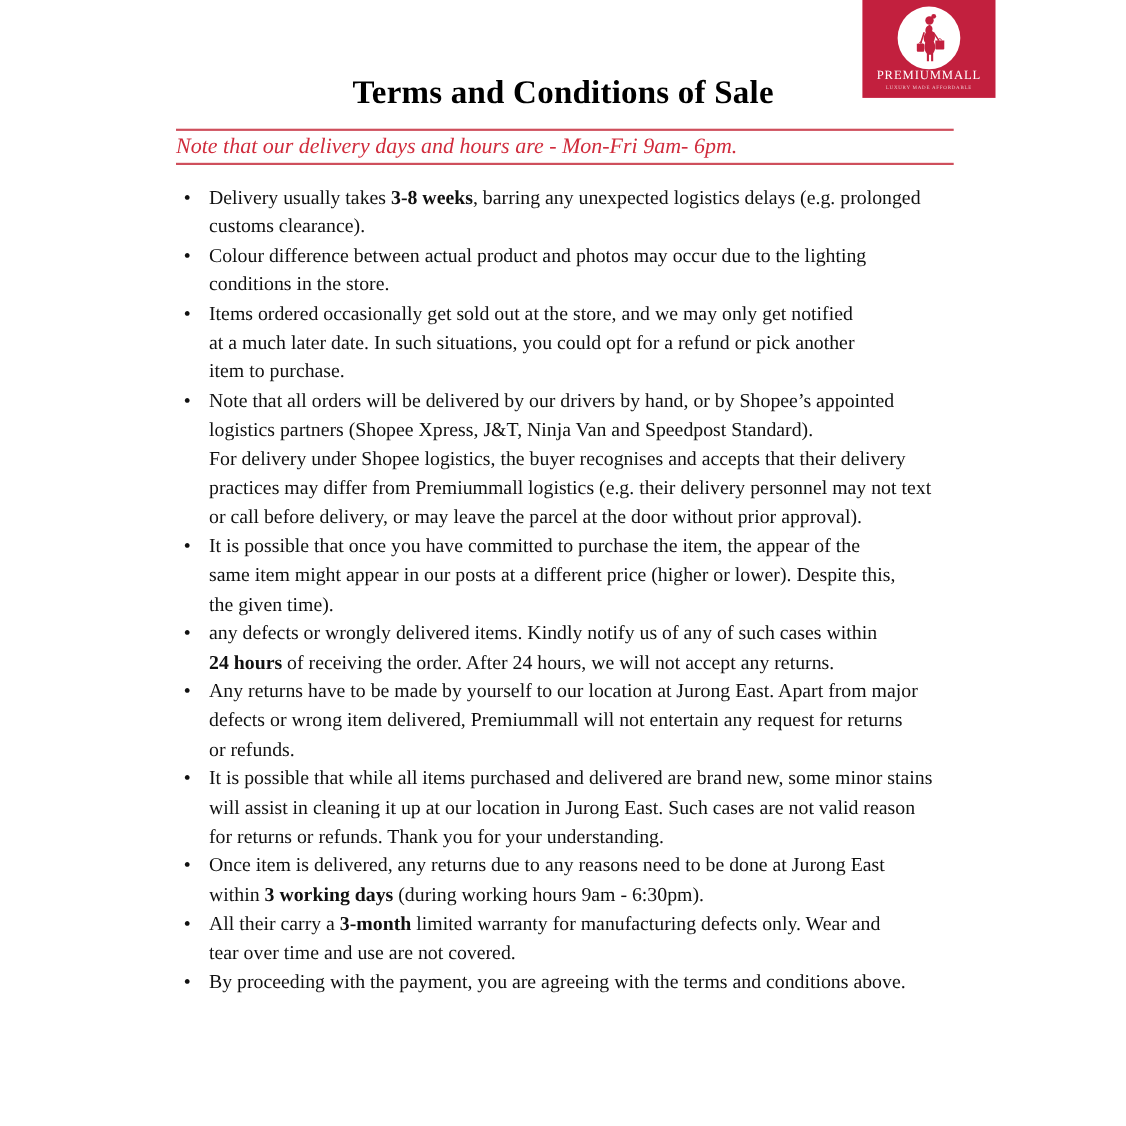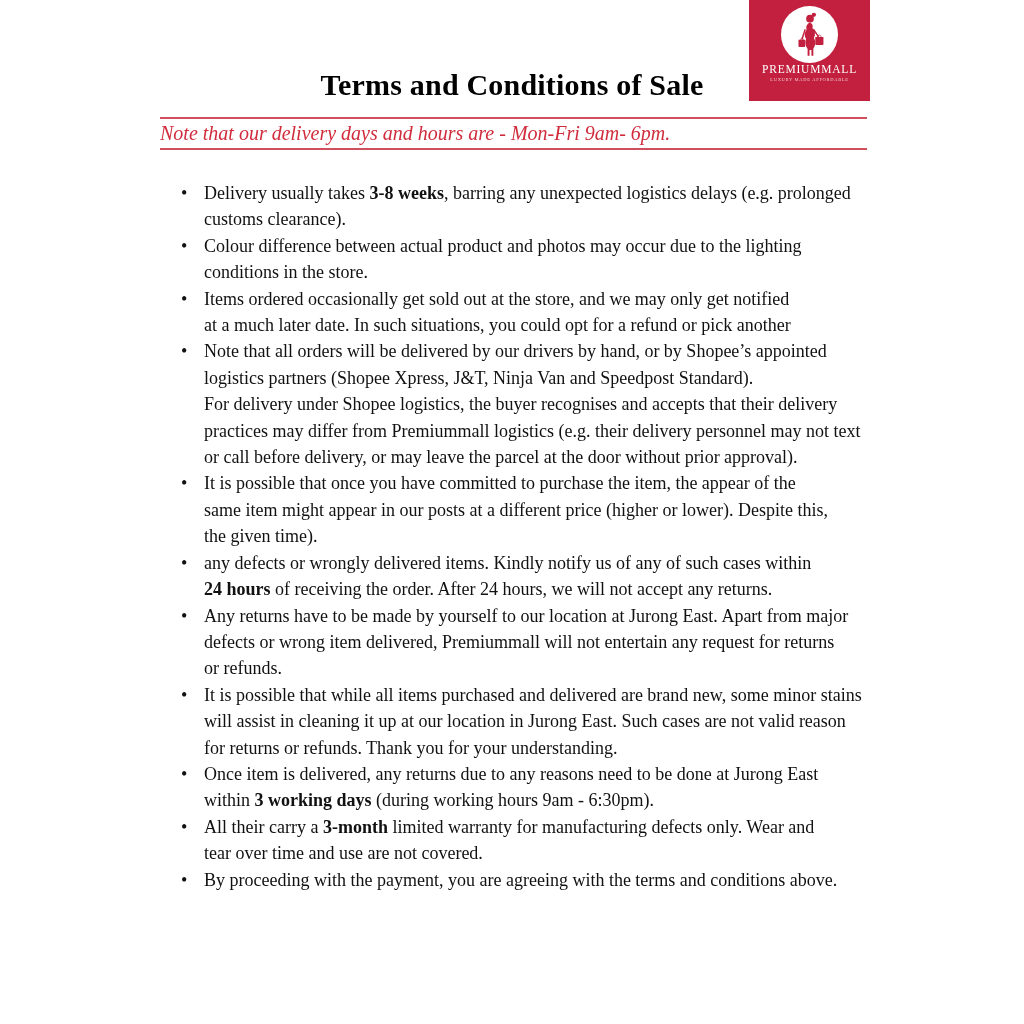--- a/index.html
+++ b/index.html
@@ -5,21 +5,21 @@
   html,body{margin:0;padding:0;}
   body{
     width:1024px;height:1024px;background:#ffffff;
     font-family:"Liberation Serif","DejaVu Serif",serif;
     color:#111111;overflow:hidden;
   }
   .page{position:relative;width:1024px;height:1024px;background:#ffffff;}
 
   
   .logo{
-    position:absolute;top:0;left:749px;width:121px;height:101px;
+    position:absolute;top:0;left:784px;width:121px;height:89px;
     background:#c2203e;display:flex;flex-direction:column;align-items:center;
   }
   .logo-circle{
     position:absolute;top:6px;left:32px;width:57px;height:57px;border-radius:50%;
     background:#ffffff;display:flex;align-items:center;justify-content:center;overflow:hidden;
   }
   .logo-circle svg{width:48px;height:48px;display:block;}
   .logo-brand{
     position:absolute;top:63px;width:100%;text-align:center;
     color:#ffffff;font-size:11.5px;letter-spacing:0.8px;font-weight:400;white-space:nowrap;
@@ -40,21 +40,21 @@
   .rule-top{top:117px;}
   .rule-bottom{top:148px;}
   .note{
     position:absolute;top:122px;left:160px;width:707px;
     color:#d02c3c;font-style:italic;font-size:20px;
   }
 
   
   .terms{
     position:absolute;top:162px;left:160px;width:720px;
-    margin:18px;padding:0;list-style:none;
+    margin:4px;padding:0;list-style:none;
     font-size:18px;line-height:26.4px;
   }
   .terms li{position:relative;padding-left:26px;margin:0;}
   .terms li::before{
     content:"\2022";
     position:absolute;left:3px;top:0;
     font-size:18px;color:#111111;
   }
   .term-line{white-space:nowrap;}
   .term-line b{font-weight:700;}
@@ -93,20 +93,21 @@
         <div class="term-line"><span>Delivery usually takes </span><b>3-8 weeks</b><span>, barring any unexpected logistics delays (e.g. prolonged</span></div>
         <div class="term-line"><span>customs clearance).</span></div>
       </li>
       <li>
         <div class="term-line"><span>Colour difference between actual product and photos may occur due to the lighting</span></div>
         <div class="term-line"><span>conditions in the store.</span></div>
       </li>
       <li>
         <div class="term-line"><span>Items ordered occasionally get sold out at the store, and we may only get notified</span></div>
         <div class="term-line"><span>at a much later date. In such situations, you could opt for a refund or pick another</span></div>
+        <div class="term-line"><span>item to purchase.</span></div>
       </li>
       <li>
         <div class="term-line"><span>Note that all orders will be delivered by our drivers by hand, or by Shopee’s appointed</span></div>
         <div class="term-line"><span>logistics partners (Shopee Xpress, J&amp;T, Ninja Van and Speedpost Standard).</span></div>
         <div class="term-line"><span>For delivery under Shopee logistics, the buyer recognises and accepts that their delivery</span></div>
         <div class="term-line"><span>practices may differ from Premiummall logistics (e.g. their delivery personnel may not text</span></div>
         <div class="term-line"><span>or call before delivery, or may leave the parcel at the door without prior approval).</span></div>
       </li>
       <li>
         <div class="term-line"><span>It is possible that once you have committed to purchase the item, the appear of the</span></div>

